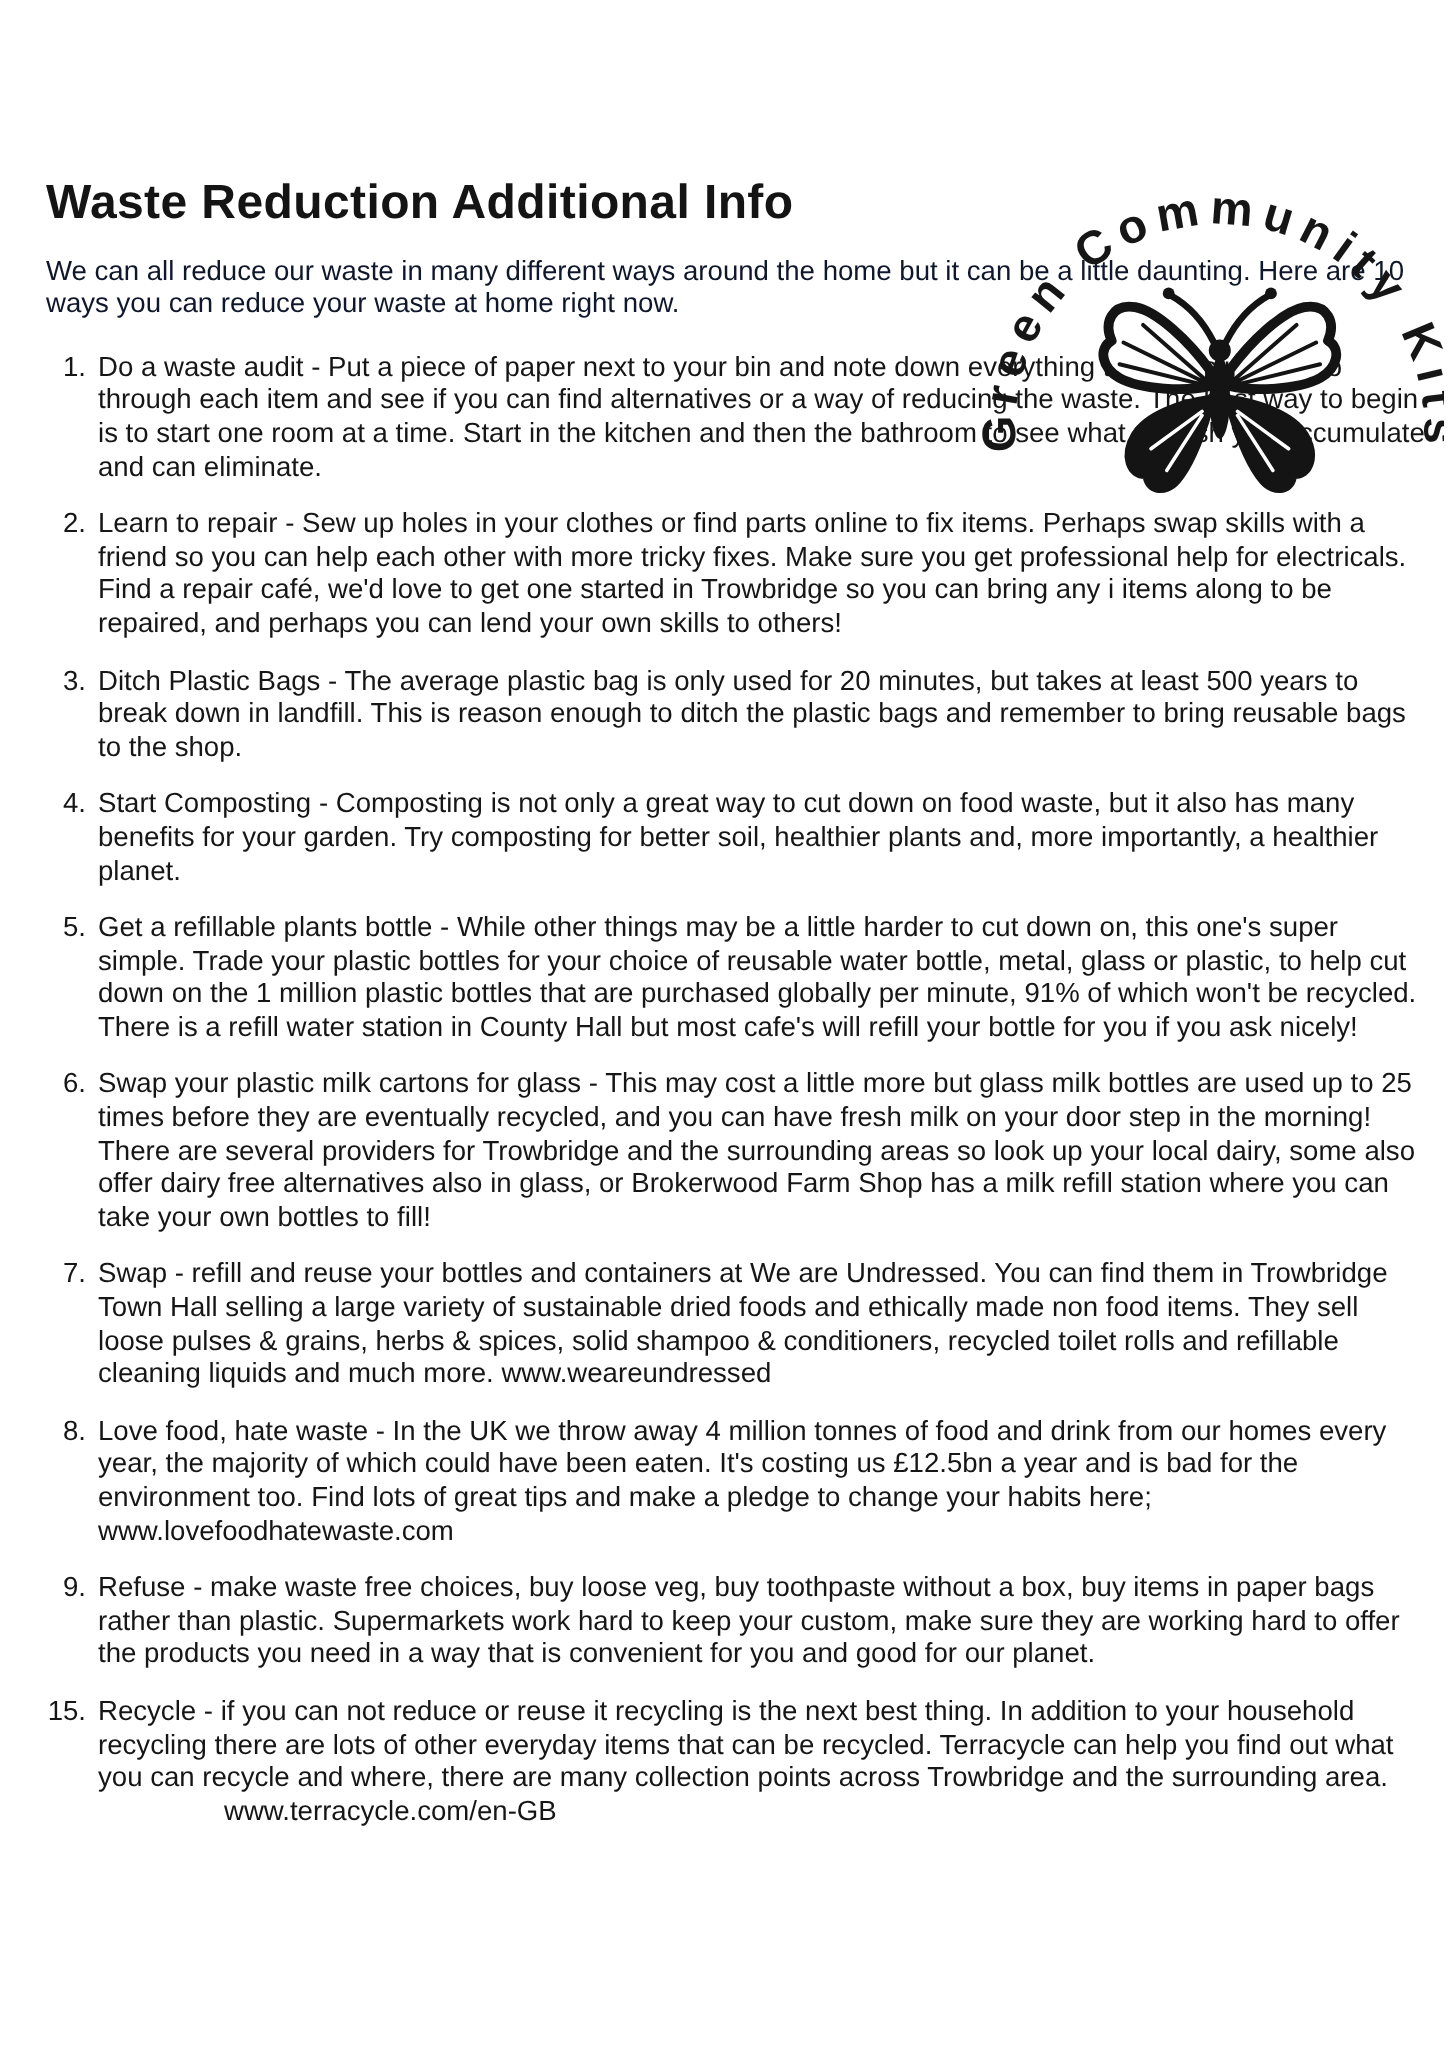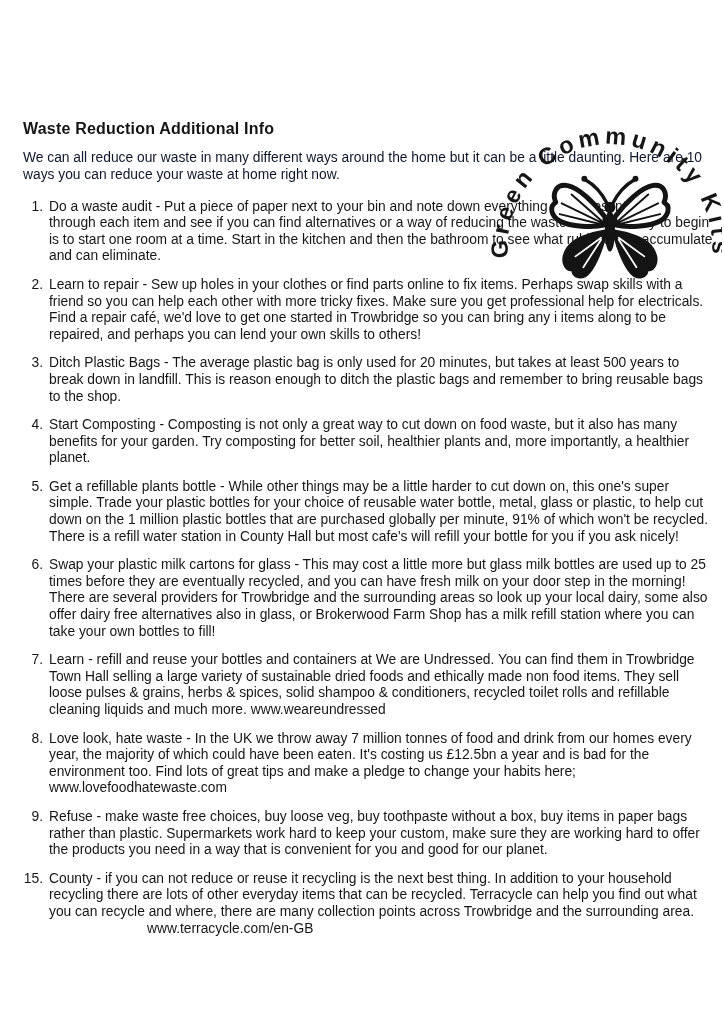--- a/index.html
+++ b/index.html
@@ -25,41 +25,41 @@
   .logo svg { width: 100%; height: 100%; display: block; }
   .logo-text {
     font-family: "Liberation Sans", sans-serif;
     font-weight: bold;
     font-size: 24px;
     letter-spacing: 4.5px;
     fill: #161616;
   }
   
   h1.title {
-    margin-top: 120px;
-    font-size: 16px;
+    margin-top: 88px;
+    font-size: 24px;
     font-weight: bold;
     line-height: 1.15;
     color: #141414;
     letter-spacing: 0.2px;
   }
   
   .intro {
     margin: 12px 0 15px 0;
     font-size: 13.8px;
     line-height: 16.6px;
     color: #0f172a;
   }
   
   .list { font-size: 13.8px; line-height: 16.6px; color: #161616; }
   .item { display: flex; align-items: flex-start; margin-bottom: 12px; }
   .num { min-width: 20px; text-align: right; margin-right: 6px; flex: 0 0 auto; }
   .txt { flex: 1 1 auto; }
   .lbl { font-weight: normal; }
-  .url-gap { margin-left: 98px; }
+  .url-gap { margin-left: 63px; }
 </style>
 </head>
 <body>
 
 <div class="page">
 
   <div class="logo">
     <svg viewBox="0 0 240 200">
       <defs>
         <path id="logoArc" d="M 36,178 A 104,104 0 1 1 216,178" fill="none"></path>
@@ -133,37 +133,37 @@
     </div>
 
     <div class="item">
       <span class="num">6.</span>
       <div class="txt"><b class="lbl">Swap your plastic milk cartons for glass</b>
         <span>- This may cost a little more but glass milk bottles are used up to 25 times before they are eventually recycled, and you can have fresh milk on your door step in the morning! There are several providers for Trowbridge and the surrounding areas so look up your local dairy, some also offer dairy free alternatives also in glass, or Brokerwood Farm Shop has a milk refill station where you can take your own bottles to fill!</span></div>
     </div>
 
     <div class="item">
       <span class="num">7.</span>
-      <div class="txt"><b class="lbl">Learn</b>
+      <div class="txt"><b class="lbl">Swap</b>
         <span>- refill and reuse your bottles and containers at We are Undressed. You can find them in Trowbridge Town Hall selling a large variety of sustainable dried foods and ethically made non food items. They sell loose pulses &amp; grains, herbs &amp; spices, solid shampoo &amp; conditioners, recycled toilet rolls and refillable cleaning liquids and much more. www.weareundressed</span></div>
     </div>
 
     <div class="item">
       <span class="num">8.</span>
-      <div class="txt"><b class="lbl">Love look, hate waste</b>
-        <span>- In the UK we throw away 7 million tonnes of food and drink from our homes every year, the majority of which could have been eaten. It's costing us £12.5bn a year and is bad for the environment too. Find lots of great tips and make a pledge to change your habits here; www.lovefoodhatewaste.com</span></div>
+      <div class="txt"><b class="lbl">Love food, hate waste</b>
+        <span>- In the UK we throw away 4 million tonnes of food and drink from our homes every year, the majority of which could have been eaten. It's costing us £12.5bn a year and is bad for the environment too. Find lots of great tips and make a pledge to change your habits here; www.lovefoodhatewaste.com</span></div>
     </div>
 
     <div class="item">
       <span class="num">9.</span>
       <div class="txt"><b class="lbl">Refuse</b>
         <span>- make waste free choices, buy loose veg, buy toothpaste without a box, buy items in paper bags rather than plastic. Supermarkets work hard to keep your custom, make sure they are working hard to offer the products you need in a way that is convenient for you and good for our planet.</span></div>
     </div>
 
     <div class="item">
       <span class="num">15.</span>
-      <div class="txt"><b class="lbl">County</b>
+      <div class="txt"><b class="lbl">Recycle</b>
         <span>- if you can not reduce or reuse it recycling is the next best thing. In addition to your household recycling there are lots of other everyday items that can be recycled. Terracycle can help you find out what you can recycle and where, there are many collection points across Trowbridge and the surrounding area.</span>
         <span class="url-gap">www.terracycle.com/en-GB</span></div>
     </div>
 
   </div>
 </div>
 
 </body></html>

